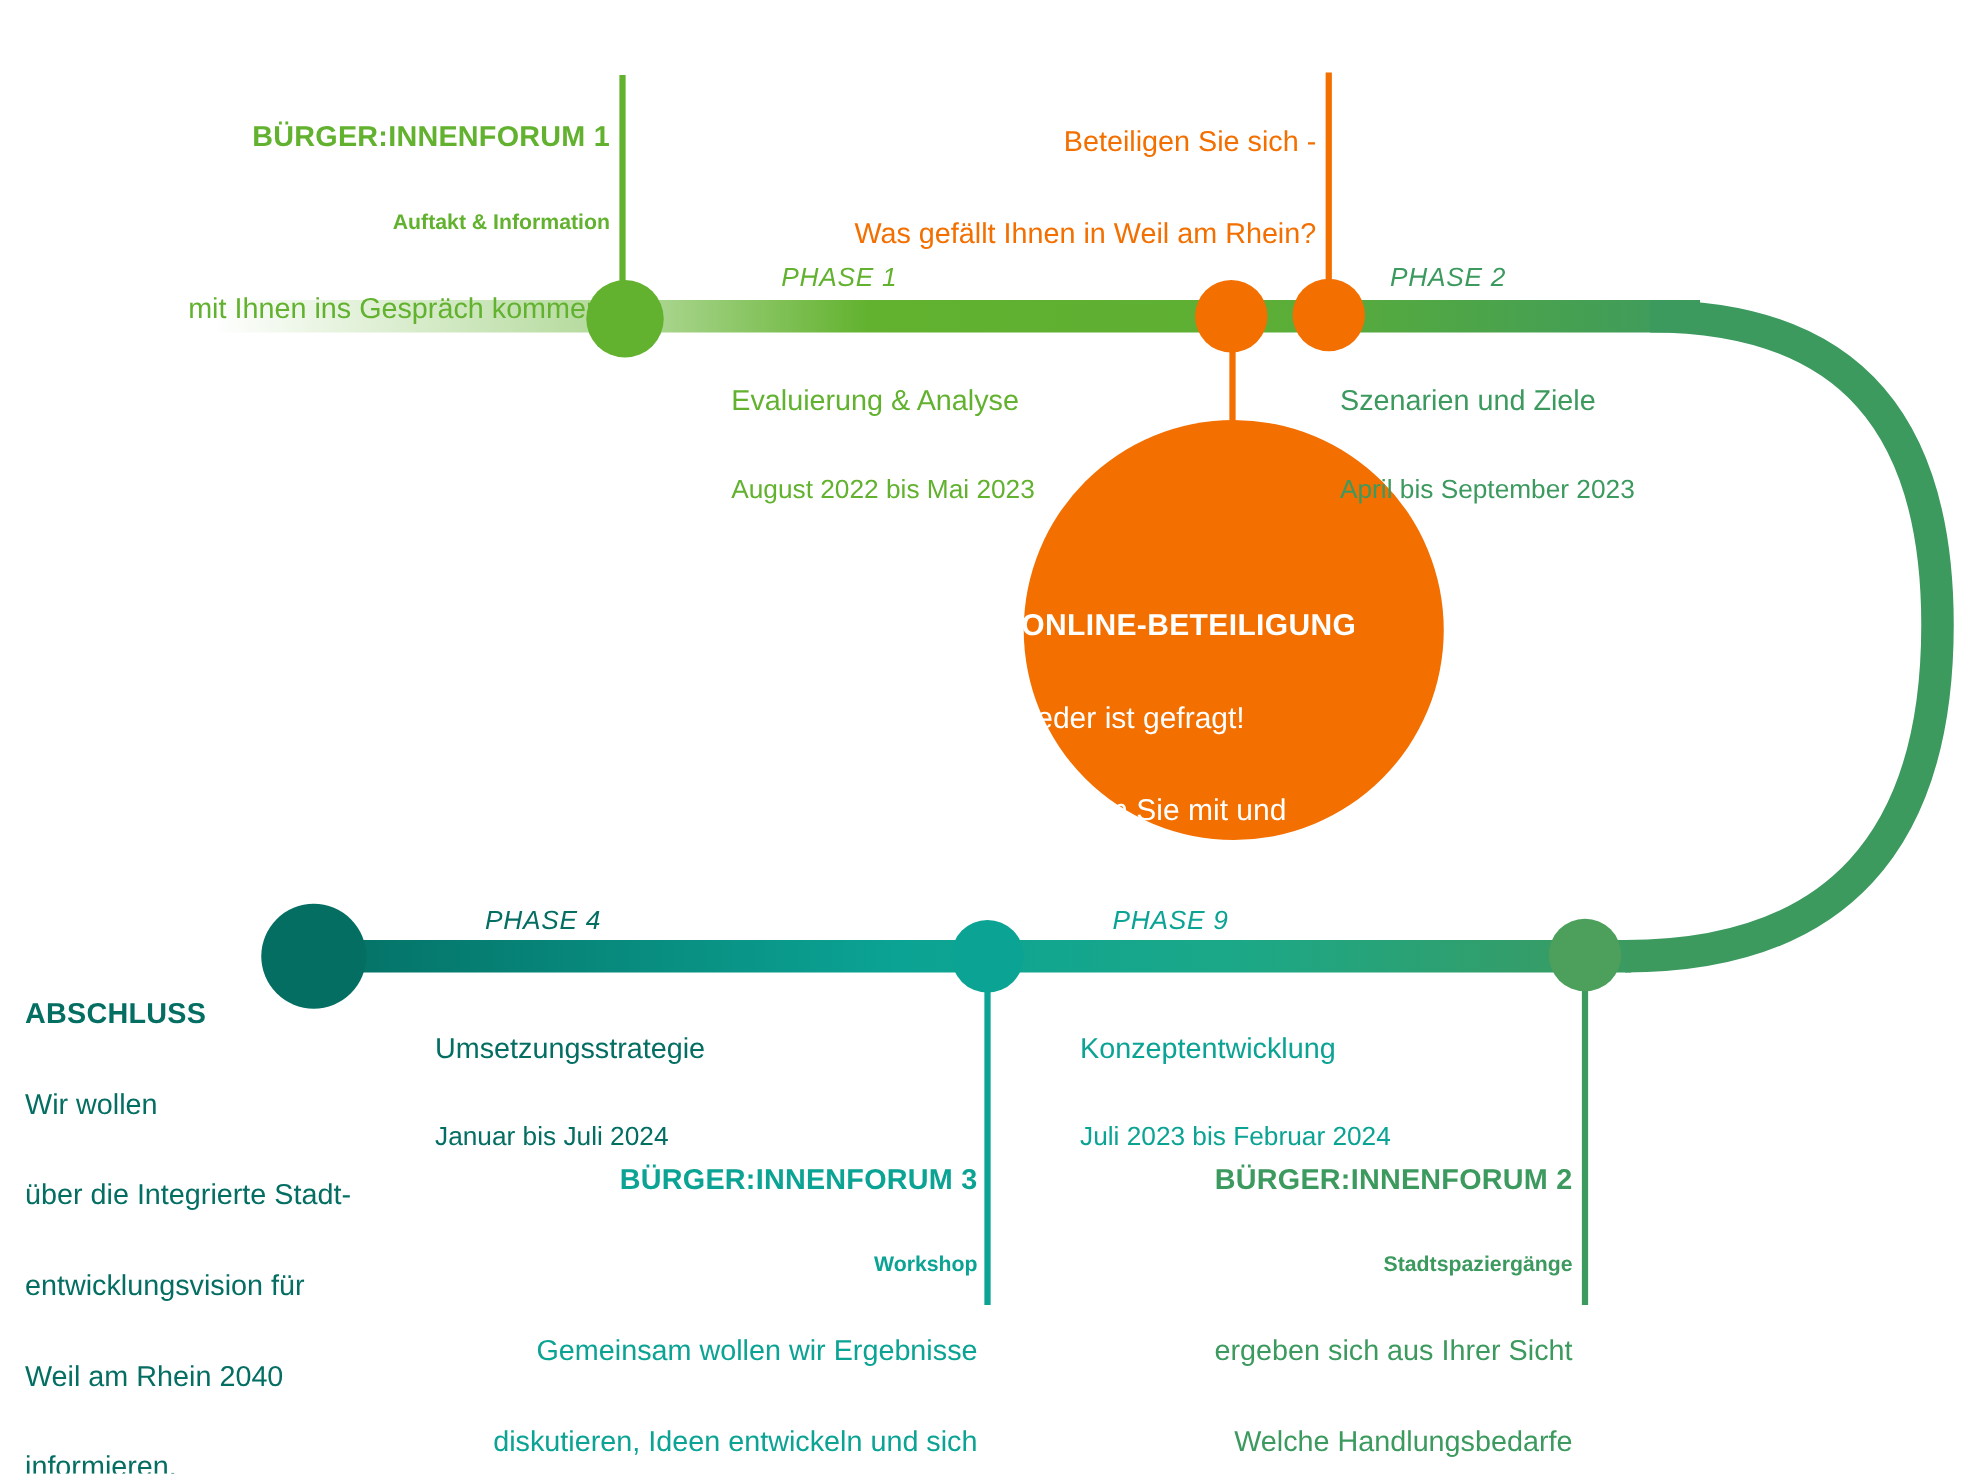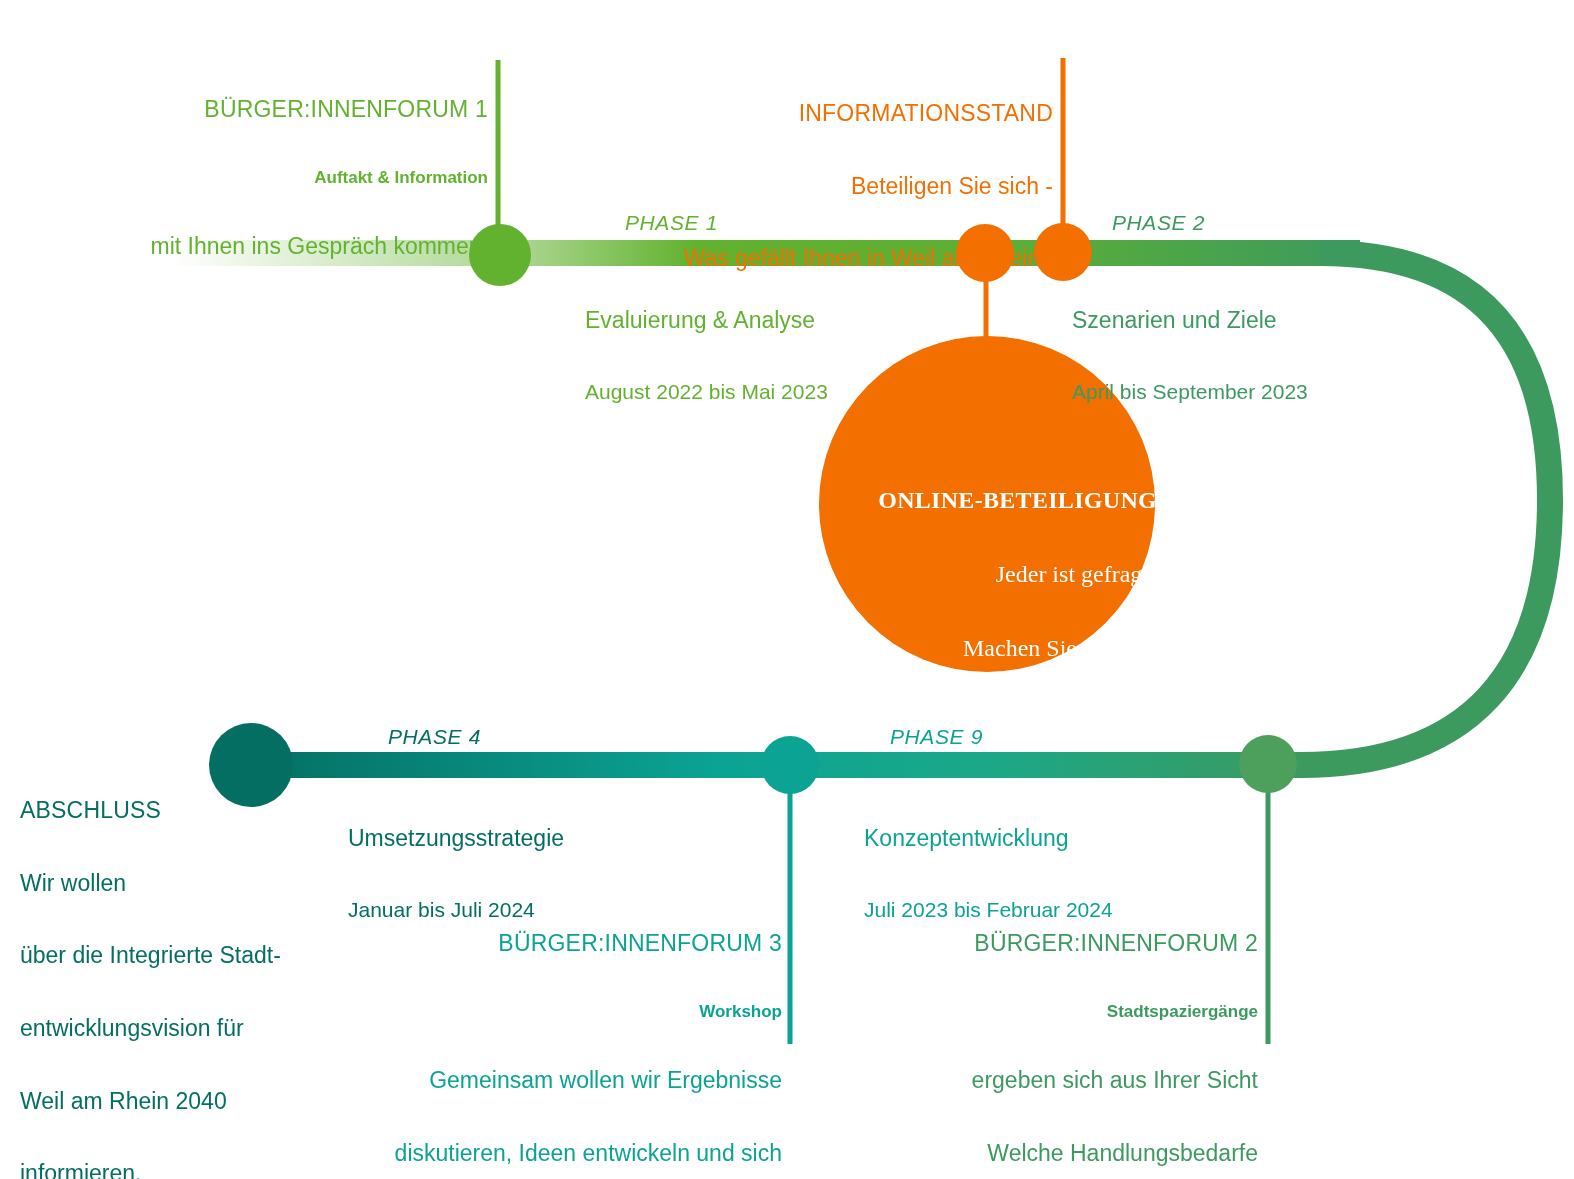--- a/index.html
+++ b/index.html
@@ -27,21 +27,21 @@
   .txt {
     position: absolute;
     white-space: pre;
     line-height: 1.32;
   }
   .t-right  { text-align: right; }
   .t-left   { text-align: left; }
   .t-center { text-align: left; }
 
   .lbl-title {
-    font-weight: normal;
+    font-weight: bold;
     letter-spacing: 0.2px;
     font-size: 23px;
   }
   .lbl-sub {
     font-weight: bold;
     font-size: 17px;
   }
   .lbl-body {
     font-weight: normal;
     font-size: 23px;
@@ -54,22 +54,21 @@
   .phase-name {
     font-weight: normal;
     font-size: 23px;
   }
   .phase-dates {
     font-weight: normal;
     font-size: 21px;
   }
   .circle-text {
     color: #ffffff;
-    text-align: right;
-    font-family: Liberation Serif, serif;
+    text-align: left;
   }
   .circle-text .ct-title {
     font-weight: bold;
     font-size: 24px;
     letter-spacing: 0.3px;
   }
   .circle-text .ct-line {
     font-weight: normal;
     font-size: 24px;
   }
@@ -128,21 +127,20 @@
     <circle cx="987" cy="504" r="168" fill="#F26F00"></circle>
   </svg>
 
   <div class="txt t-right green-bright" style="left:90px; top:52px; width:398px;">
     <div class="lbl-title">BÜRGER:INNENFORUM 1</div>
     <div class="lbl-sub">Auftakt &amp; Information</div>
     <div class="lbl-body">mit Ihnen ins Gespräch kommen.</div>
   </div>
 
   <div class="txt t-right orange" style="left:580px; top:56px; width:473px;">
-    <div class="lbl-title">INFORMATIONSSTAND</div>
     <div class="lbl-body">Beteiligen Sie sich -</div>
     <div class="lbl-body">Was gefällt Ihnen in Weil am Rhein?</div>
   </div>
 
   <div class="txt t-center phase-tag green-bright" style="left:625px; top:209px; width:240px;">PHASE 1</div>
   <div class="txt t-center green-bright" style="left:585px; top:263px; width:320px;">
     <div class="phase-name">Evaluierung &amp; Analyse</div>
     <div class="phase-dates">August 2022 bis Mai 2023</div>
   </div>
 

